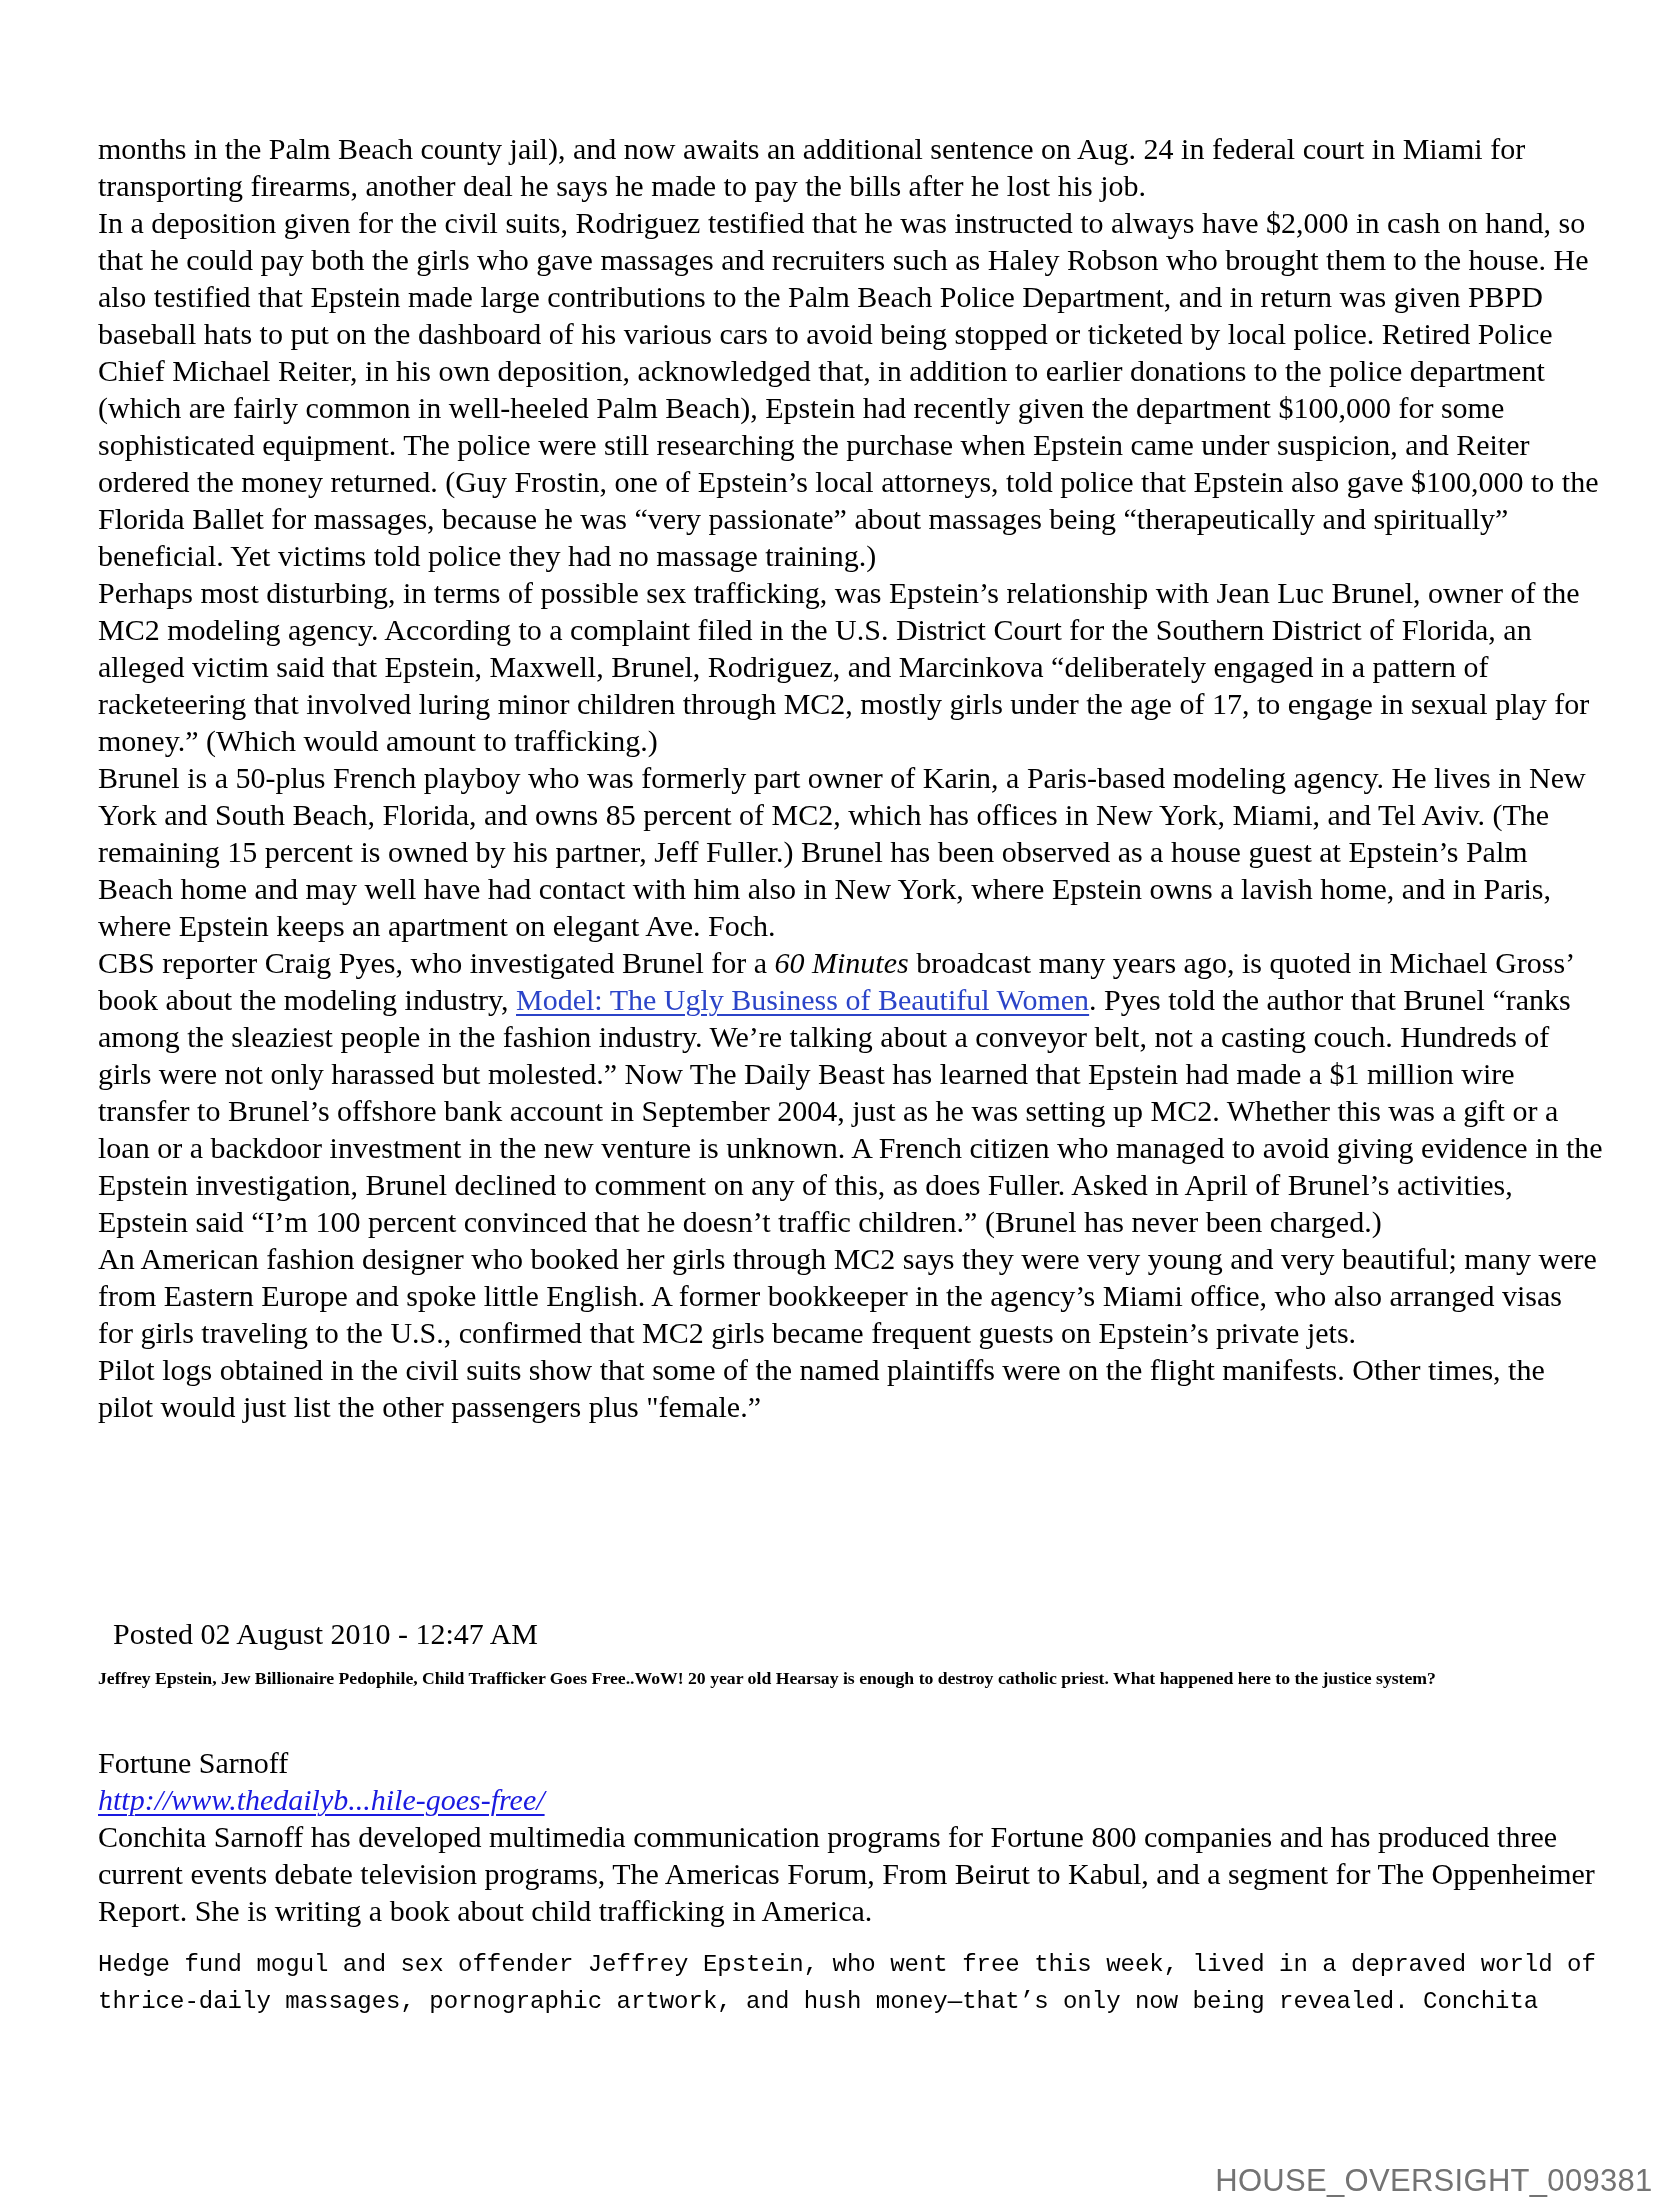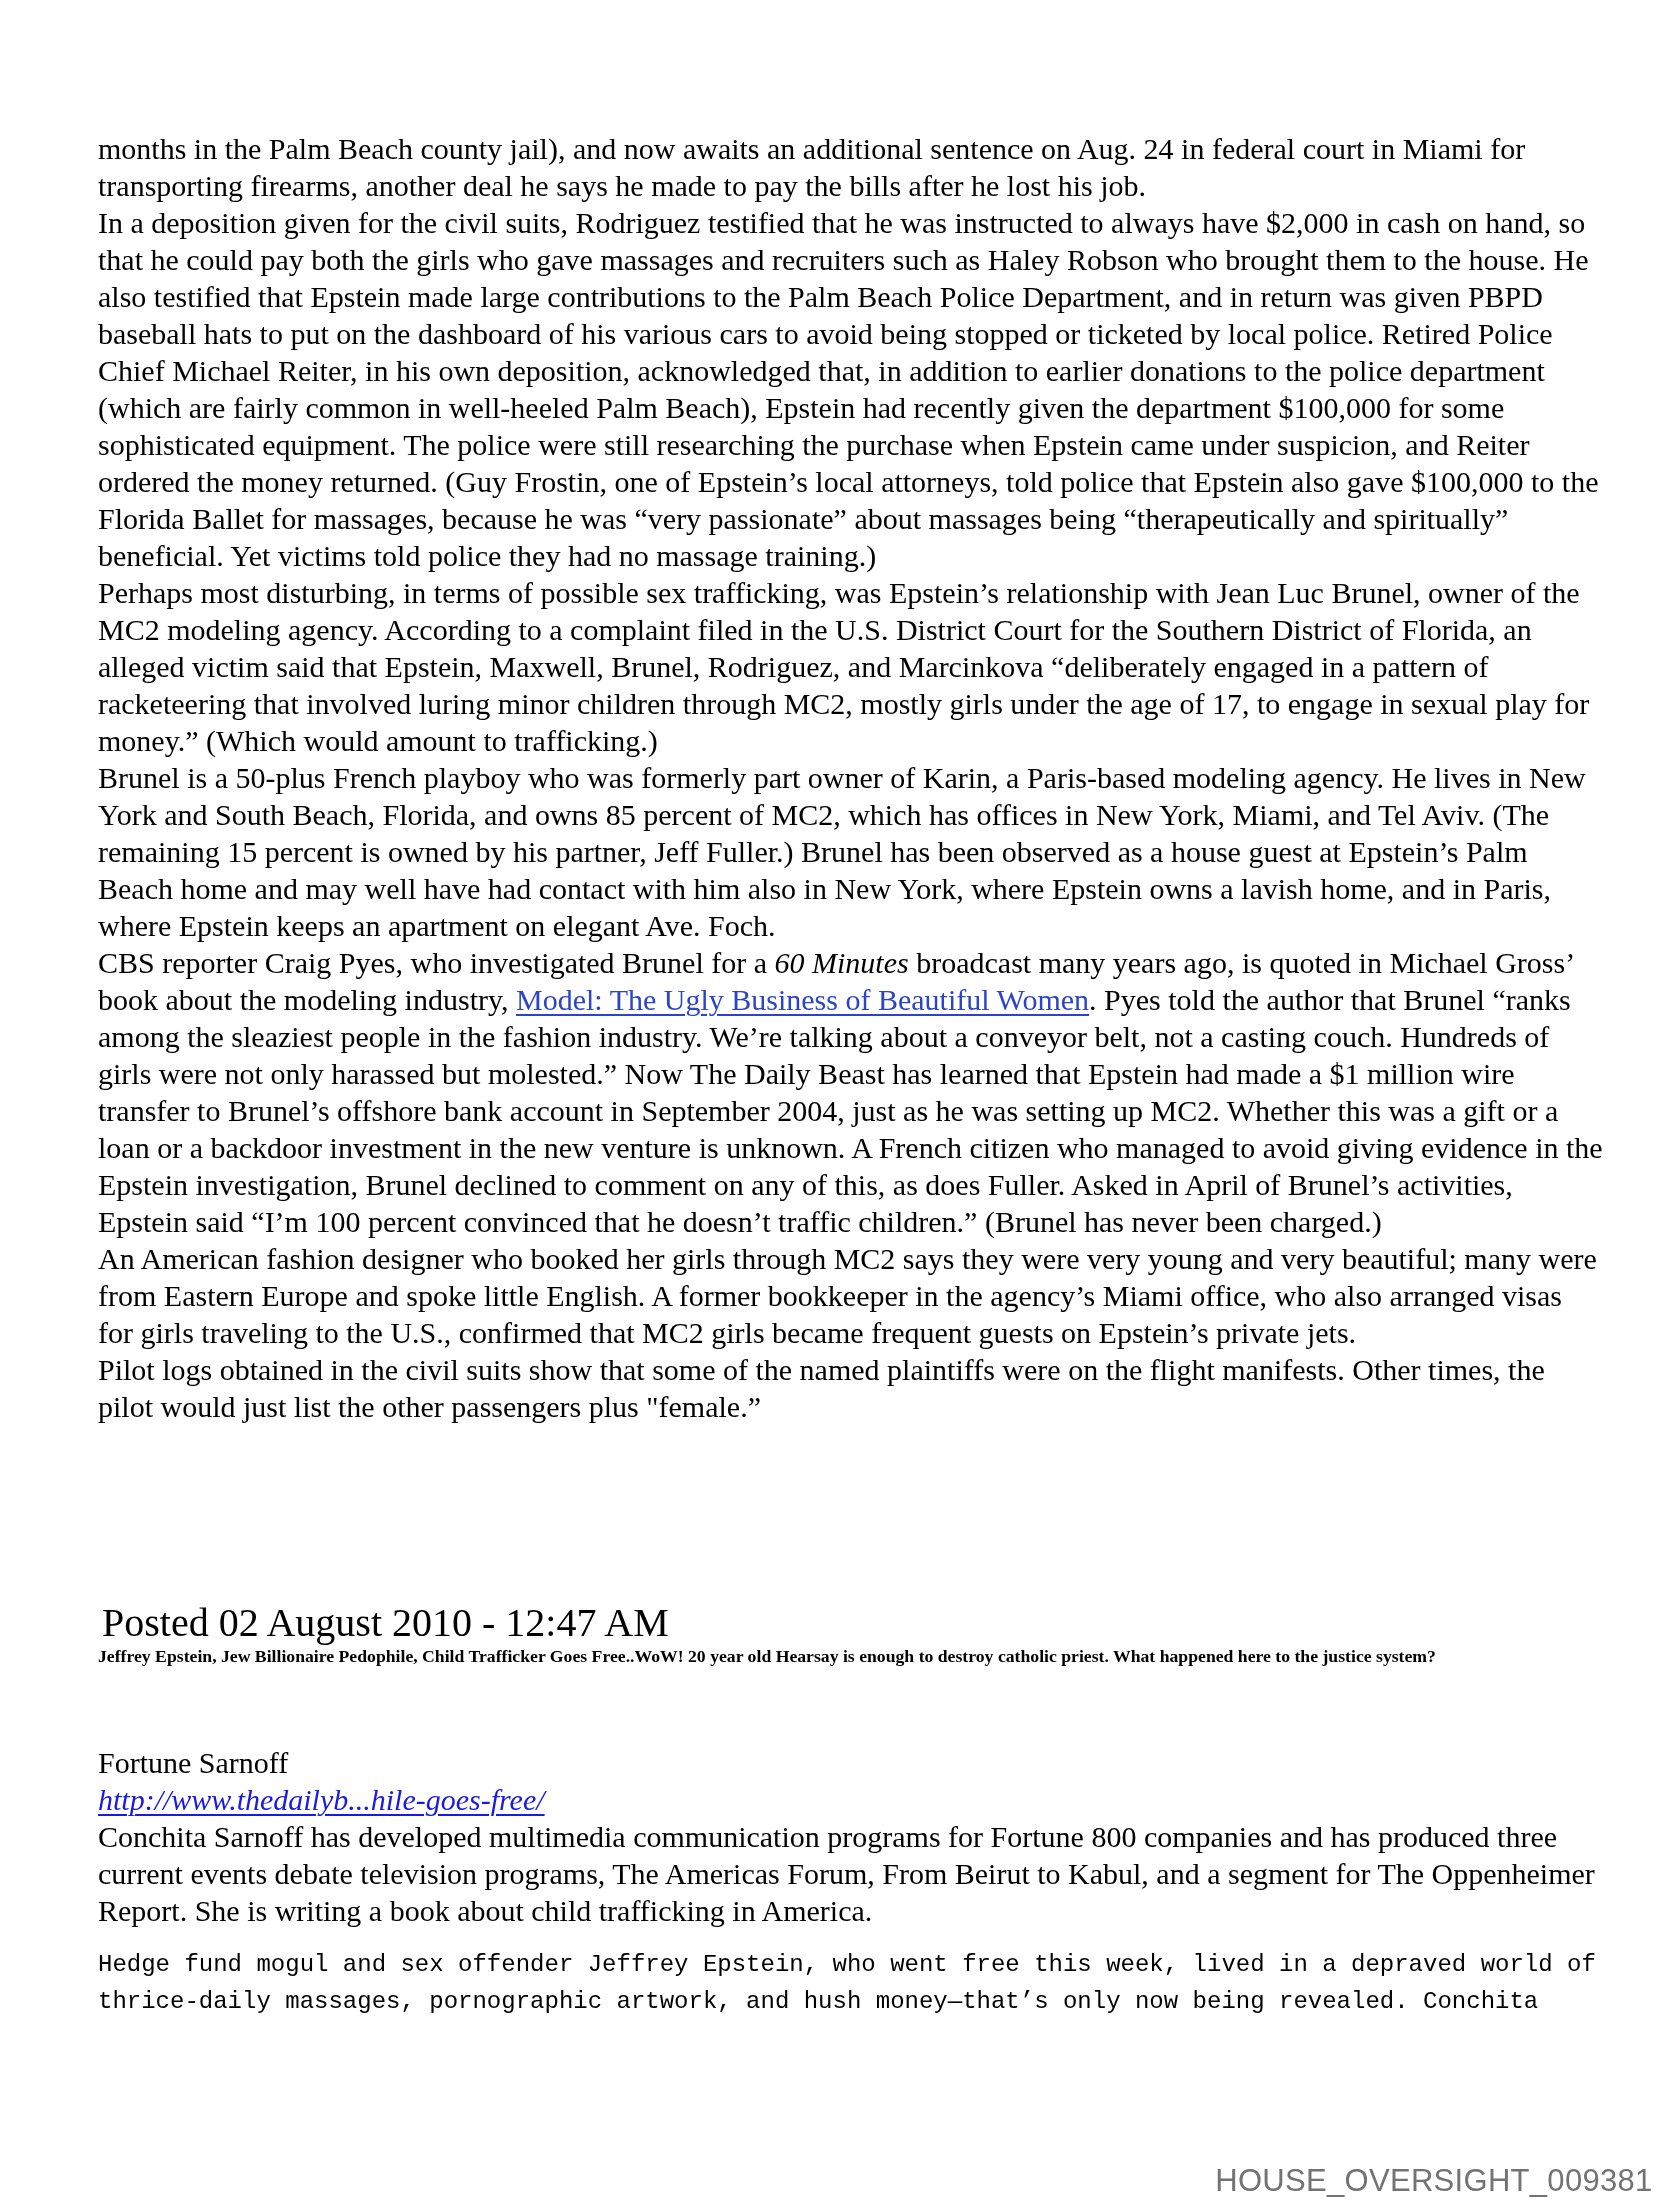--- a/index.html
+++ b/index.html
@@ -32,23 +32,23 @@
     text-decoration-thickness: 2px;
     text-underline-offset: 3.9px;
   }
   .posted-block {
     position: absolute;
     left: 98px;
     top: 1600px;
     width: 1506px;
   }
   .posted {
-    font-size: 40px;
+    font-size: 30px;
     line-height: 37px;
-    margin: 4px;
+    margin: 15px;
   }
   .caption {
     font-size: 17.7px;
     line-height: 23px;
     font-weight: bold;
     margin: 0;
     width: 1440px;
   }
   .author-block {
     position: absolute;

